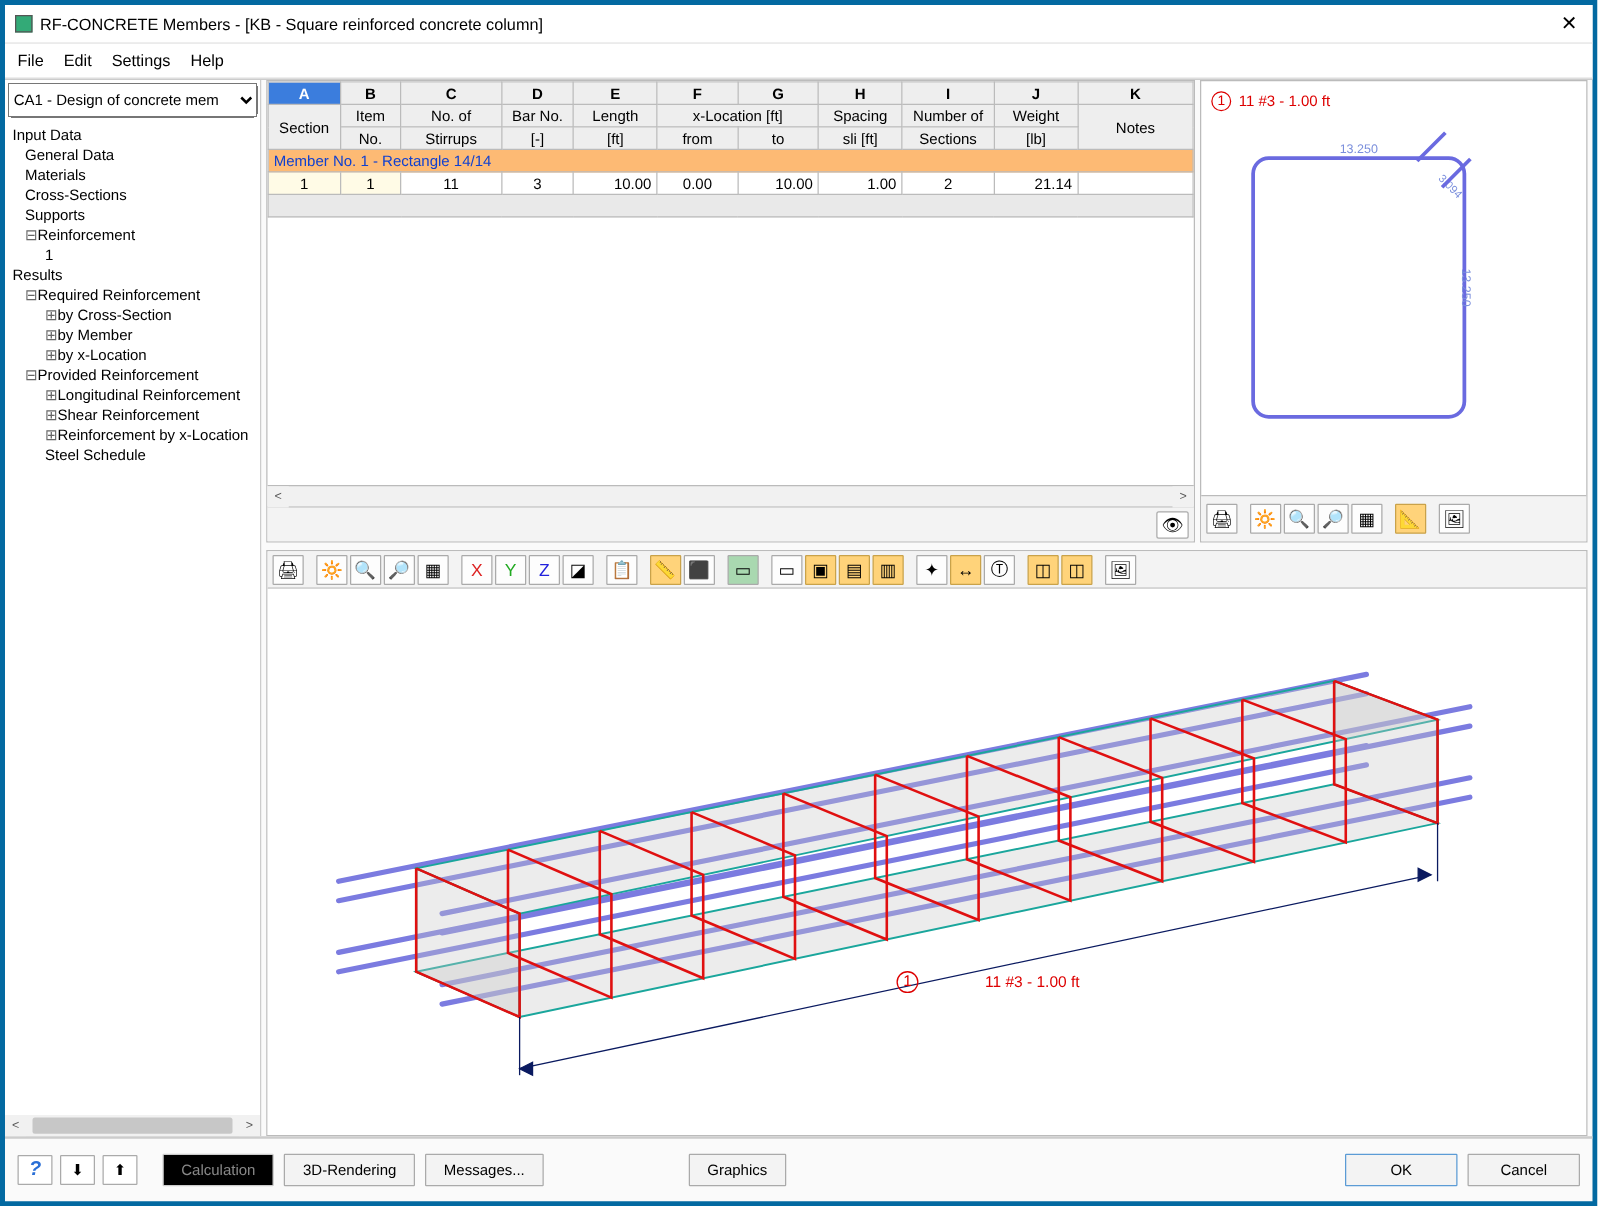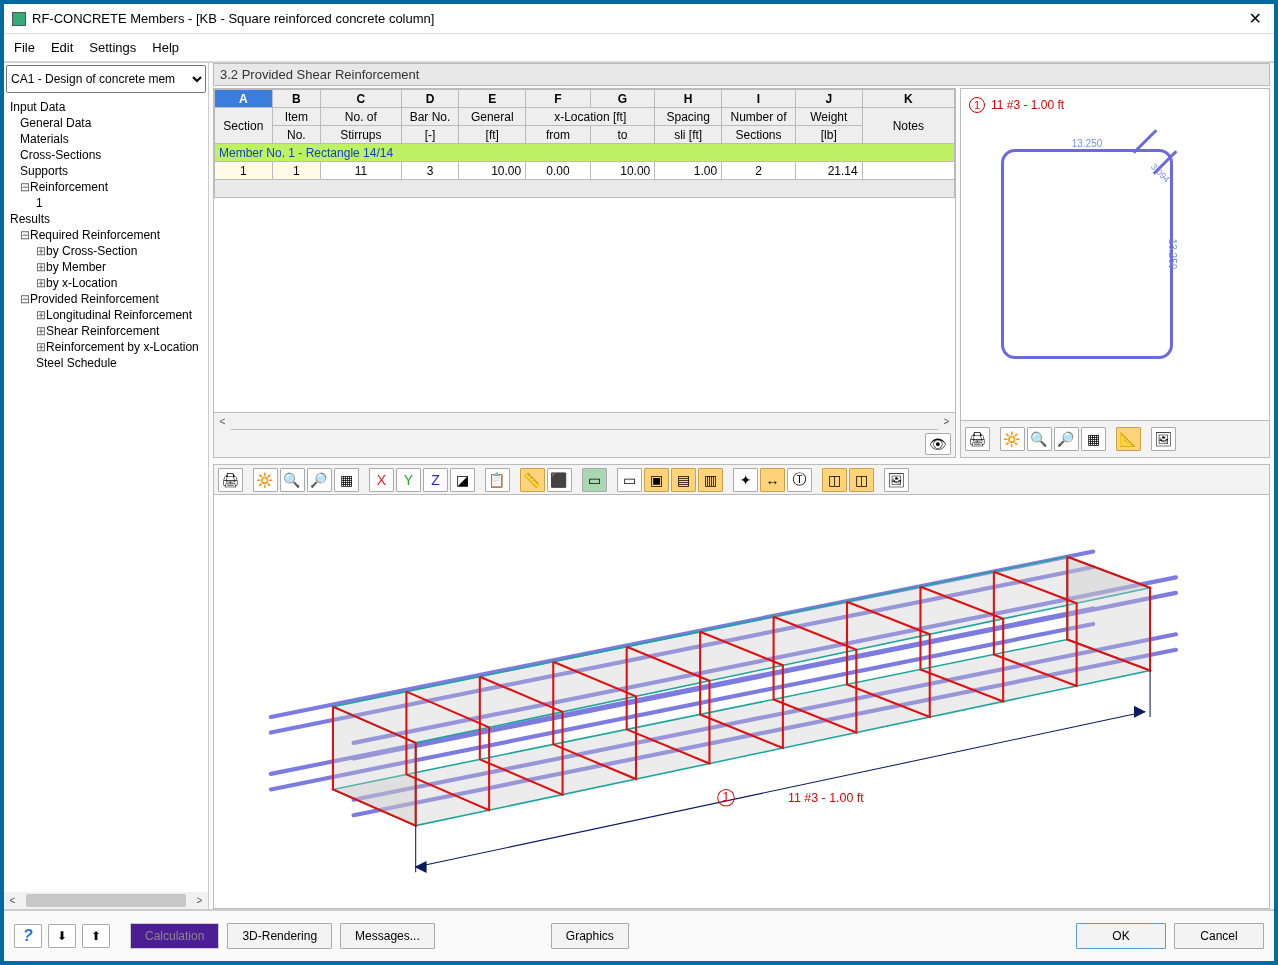--- a/index.html
+++ b/index.html
@@ -26,21 +26,21 @@
 .scrollx .thumb{position:absolute;left:22px;top:2px;height:13px;width:160px;background:#c7c7c7;border-radius:2px;}
 .rightpanel { flex:1; display:flex; flex-direction:column; overflow:hidden; padding:0 4px;}
 .panetitle { background:#e8e8e8; border:1px solid #bbb; padding:3px 6px; font-size:13px; color:#333; margin-bottom:2px;}
 .uppersplit { display:flex; height:370px; gap:4px;}
 .tablearea { flex:1; display:flex; flex-direction:column; border:1px solid #bbb; background:#fff;}
 .tblwrap{flex:1; overflow:hidden; position:relative;}
 table.grid{border-collapse:collapse;width:100%;}
 table.grid th, table.grid td{border:1px solid #bbb; font-size:12px; padding:1px 4px; text-align:center; height:18px;}
 table.grid th{background:#eee;}
 table.grid th.colA{background:#3b7ddd;color:#fff;}
-table.grid .memhdr td{color:#1040d0;text-align:left;background:#bef264;}
+table.grid .memhdr td{color:#1040d0;text-align:left;background:#fdba74;}
 .graybody{background:#e9e9e9; height:230px;}
 .bottombar{height:28px;border-top:1px solid #bbb;display:flex;align-items:center;justify-content:flex-end;padding:0 4px;background:#f3f3f3;}
 .eyebtn{width:26px;height:22px;border:1px solid #aaa;background:#fff;display:flex;align-items:center;justify-content:center;font-size:14px;border-radius:2px;}
 .sideview{width:310px;border:1px solid #bbb;background:#fff;display:flex;flex-direction:column;}
 .svtop{flex:1;border-bottom:1px solid #bbb;position:relative;padding:8px;}
 .svlabel{display:flex;align-items:center;gap:6px;}
 .redcircle{width:16px;height:16px;border:1px solid #d00;border-radius:50%;color:#d00;display:inline-flex;align-items:center;justify-content:center;font-size:11px;}
 .svlabel .txt{color:#d00;font-size:12px;}
 .stirrup{position:absolute;left:40px;top:60px;width:172px;height:210px;border:3px solid #6a6ae0;border-radius:14px;}
 .stirrup .dim{position:absolute;color:#7b8fdc;font-size:10px;}
@@ -53,21 +53,21 @@
 .svbottom{height:36px;display:flex;align-items:center;gap:2px;padding:0 4px;background:#f3f3f3;}
 .tb{width:25px;height:24px;border:1px solid #aaa;background:#fdfdfd;border-radius:1px;display:flex;align-items:center;justify-content:center;font-size:14px;cursor:pointer;}
 .tb.on{background:#ffd37a;border-color:#c9a24a;}
 .tb.alt{background:#a9d8b0;}
 .sep{width:6px;}
 .viewer{flex:1;margin-top:6px;border:1px solid #bbb;background:#fff;display:flex;flex-direction:column;overflow:hidden;}
 .vtoolbar{height:30px;display:flex;align-items:center;padding:2px 4px;gap:2px;background:#f3f3f3;border-bottom:1px solid #bbb;flex-wrap:nowrap;}
 .v3d{flex:1;position:relative;background:#fff;}
 .footer{height:52px;border-top:2px solid #ccc;display:flex;align-items:center;padding:6px 10px;gap:8px;}
 .fbtn{height:26px;padding:0 14px;border:1px solid #aaa;background:#f3f3f3;font-size:12px;cursor:pointer;border-radius:1px;}
-.fbtn.disabled{color:#888;background:#4c1d95;border-color:#ccc;}
+.fbtn.disabled{color:#888;background:#000000;border-color:#ccc;}
 .fbtn.ok{border:1px solid #5b9bd5;min-width:90px;}
 .spacer{flex:1;}
 .iconbtn{width:28px;height:24px;border:1px solid #aaa;background:#fff;display:flex;align-items:center;justify-content:center;border-radius:1px;cursor:pointer;}
 .ftleft{display:flex;gap:6px;align-items:center;margin-right:12px;}
 svg{display:block;}
 th.sub{font-weight:normal;background:#eee;}
 </style>
 </head>
 <body>
 
@@ -107,21 +107,20 @@
         <div class="item n2"><span class="tw">⊞</span><span>Reinforcement by x-Location</span></div>
         <div class="item n2">Steel Schedule</div>
       </div>
       <div class="scrollx">
         <div class="arrow left">&lt;</div>
         <div class="thumb"></div>
         <div class="arrow right">&gt;</div>
       </div>
     </div>
     <div class="rightpanel">
-      <div class="panetitle">3.2  Provided Shear Reinforcement</div>
       <div class="uppersplit">
         <div class="tablearea">
           <div class="tblwrap">
             <table class="grid">
               <tbody>
                   <tr>
                 <th class="colA" style="width:50px">A</th>
                 <th style="width:42px">B</th>
                 <th style="width:70px">C</th>
                 <th style="width:50px">D</th>
@@ -131,21 +130,21 @@
                 <th style="width:58px">H</th>
                 <th style="width:64px">I</th>
                 <th style="width:58px">J</th>
                 <th style="width:80px">K</th>
               </tr>
               <tr>
                 <th class="sub" rowspan="2">Section</th>
                 <th class="sub">Item</th>
                 <th class="sub">No. of</th>
                 <th class="sub">Bar No.</th>
-                <th class="sub">General</th>
+                <th class="sub">Length</th>
                 <th class="sub" colspan="2">x-Location [ft]</th>
                 <th class="sub">Spacing</th>
                 <th class="sub">Number of</th>
                 <th class="sub">Weight</th>
                 <th class="sub" rowspan="2">Notes</th>
               </tr>
               <tr>
                 <th class="sub">No.</th>
                 <th class="sub">Stirrups</th>
                 <th class="sub">[-]</th>

